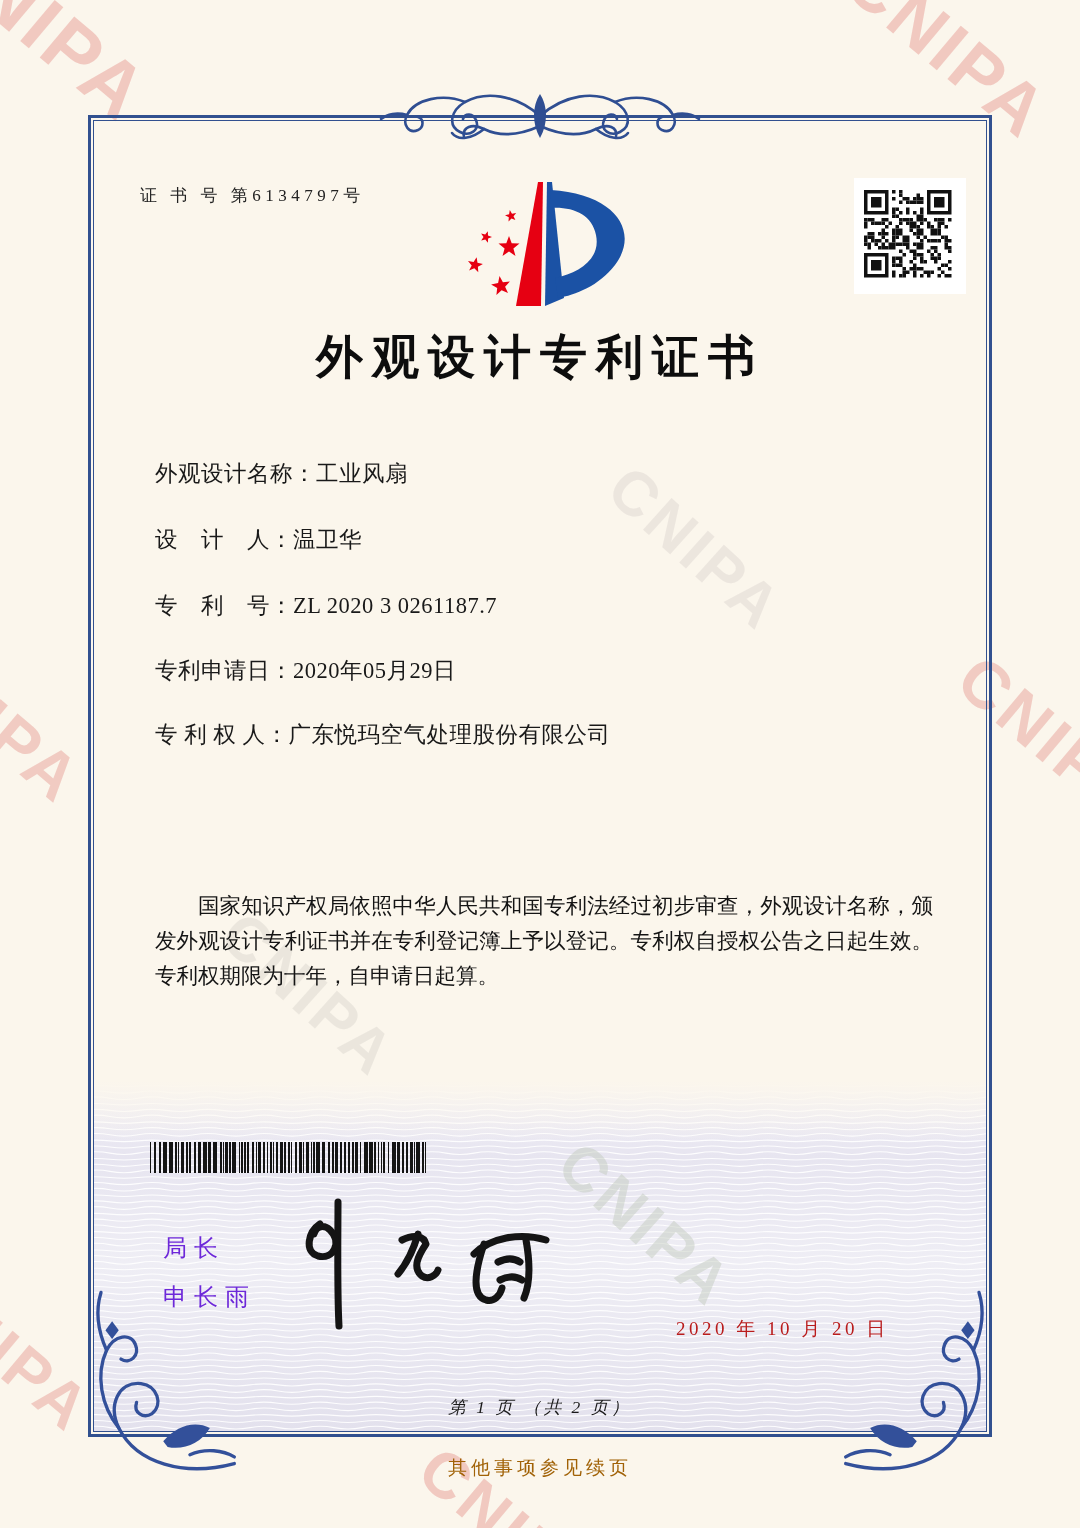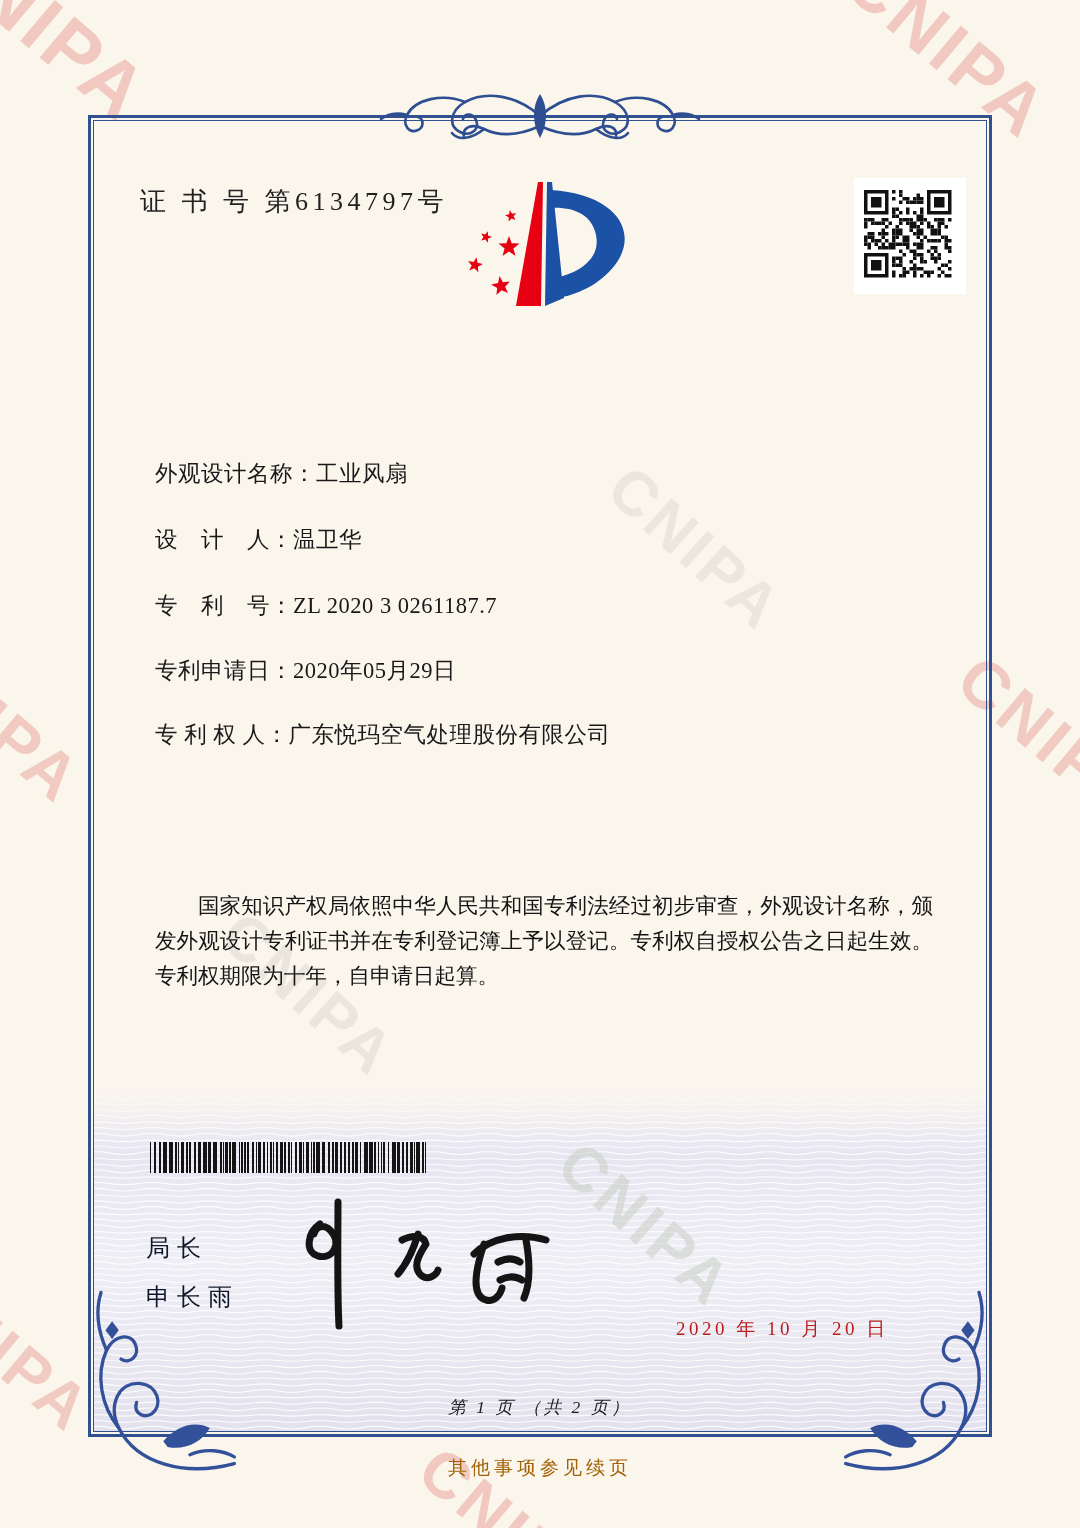--- a/index.html
+++ b/index.html
@@ -11,29 +11,29 @@
   
   .frame{position:absolute;left:88px;top:115px;width:898px;height:1316px;border:3.5px solid #31508F;}
   .frame-inner{position:absolute;inset:2px;border:1.5px solid #31508F;pointer-events:none;z-index:5;}
   
   .band{position:absolute;left:3px;right:3px;bottom:3px;height:350px;overflow:hidden;
         background:linear-gradient(180deg,#f2f0f7 0%,#e7e5f0 22%,#efeef5 52%,#e3e1ed 100%);}
   .band svg{position:absolute;inset:0;}
   .band-fade{position:absolute;left:0;right:0;top:0;height:60px;
              background:linear-gradient(180deg,#fbf6ec 0%,rgba(251,246,236,0) 100%);}
   
-  .certno{position:absolute;left:140px;top:184px;font-size:26px;letter-spacing:4.5px;color:#222;}
+  .certno{position:absolute;left:140px;top:184px;font-size:17px;letter-spacing:4.5px;color:#222;}
   .title{position:absolute;left:0;right:0;top:326px;text-align:center;font-size:47px;font-weight:700;
          letter-spacing:9px;color:#0d0d0d;}
   .row{position:absolute;left:155px;font-size:22.5px;letter-spacing:.5px;color:#191919;white-space:nowrap;text-align:center;}
   .pair2{position:absolute;left:412px;top:0;white-space:nowrap;}
   .paras{position:absolute;left:155px;top:889px;width:778px;font-size:21.5px;line-height:35px;
          text-align:justify;color:#141414;}
   .paras p{margin:0;text-indent:2em;}
-  .signer{position:absolute;left:146px;font-size:24px;letter-spacing:7px;color:#0f172a;z-index:6;}
+  .signer{position:absolute;left:163px;font-size:24px;letter-spacing:7px;color:#6d28d9;z-index:6;}
   .issue-date{position:absolute;left:676px;top:1316px;font-size:19px;letter-spacing:3.5px;color:#b91c1c;z-index:6;}
   .page-ind{position:absolute;left:0;right:0;top:1395px;text-align:center;font-size:17.5px;
             letter-spacing:3px;color:#1a1a1a;z-index:6;font-style:italic;}
   .contnote{position:absolute;left:0;right:0;top:1455px;text-align:center;font-size:19px;
             letter-spacing:4px;color:#a16207;}
   .qrpad{position:absolute;left:854px;top:178px;width:112px;height:116px;background:#ffffff;z-index:4;}
   .logo{position:absolute;left:438px;top:166px;z-index:4;}
   .ornament{position:absolute;left:50%;top:84px;transform:translateX(-50%);z-index:7;}
   .flourish{position:absolute;z-index:8;}
   .fl-bl{left:56px;top:1288px;}
@@ -383,20 +383,21 @@
         <rect x="7" y="7" width="10.5" height="10.5" fill="#111"></rect>
         <rect x="63" y="0" width="24.5" height="24.5" fill="#111"></rect>
         <rect x="66.5" y="3.5" width="17.5" height="17.5" fill="#fff"></rect>
         <rect x="70" y="7" width="10.5" height="10.5" fill="#111"></rect>
         <rect x="0" y="63" width="24.5" height="24.5" fill="#111"></rect>
         <rect x="3.5" y="66.5" width="17.5" height="17.5" fill="#fff"></rect>
         <rect x="7" y="70" width="10.5" height="10.5" fill="#111"></rect>
       </svg>
   </div>
 
+  <div class="title">外观设计专利证书</div>
 
   <div class="row" style="top:458px">
     <span>外观设计名称：</span><span>工业风扇</span>
   </div>
   <div class="row" style="top:524px">
     <span>设　计　人：</span><span>温卫华</span>
   </div>
   <div class="row" style="top:590px">
     <span>专　利　号：</span><span>ZL 2020 3 0261187.7</span>
   </div>

